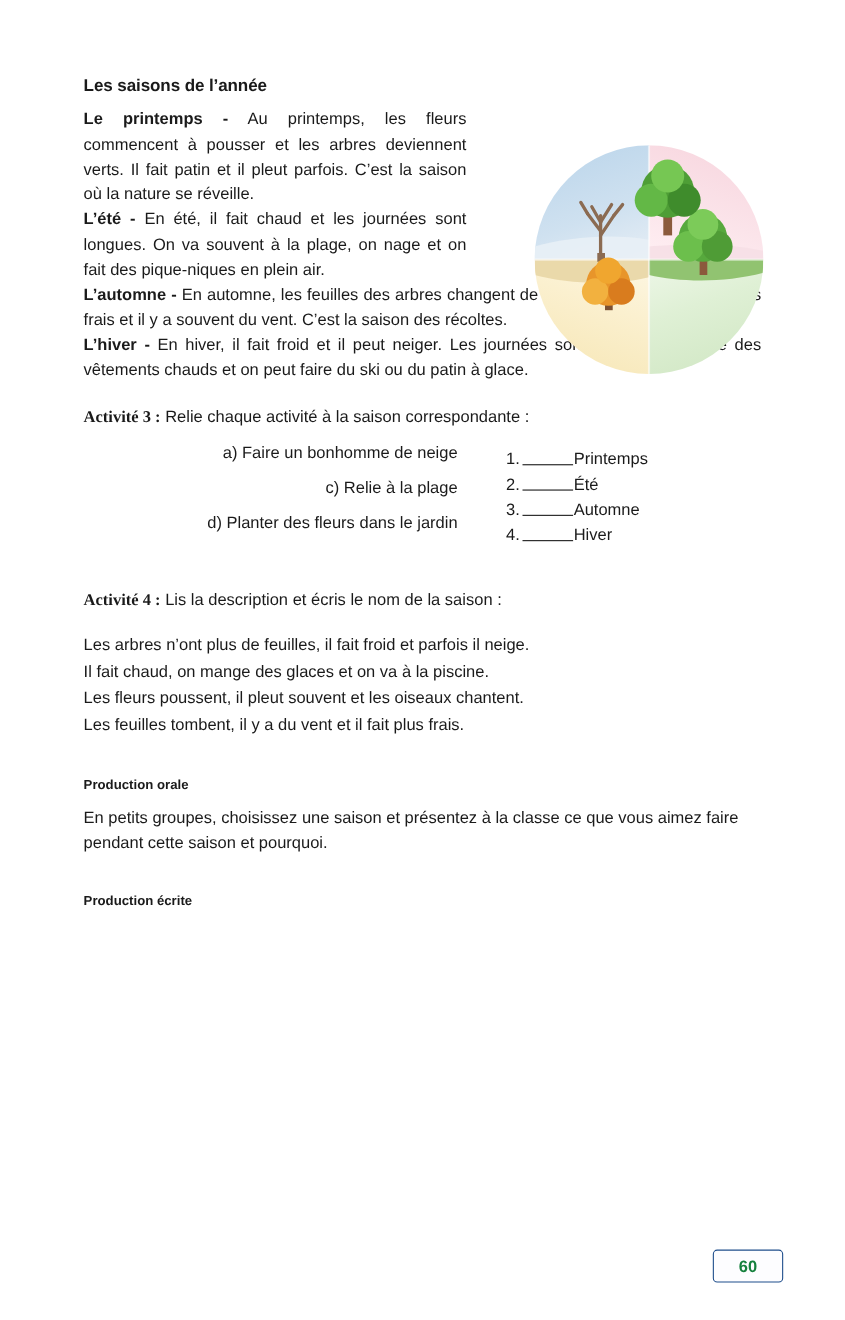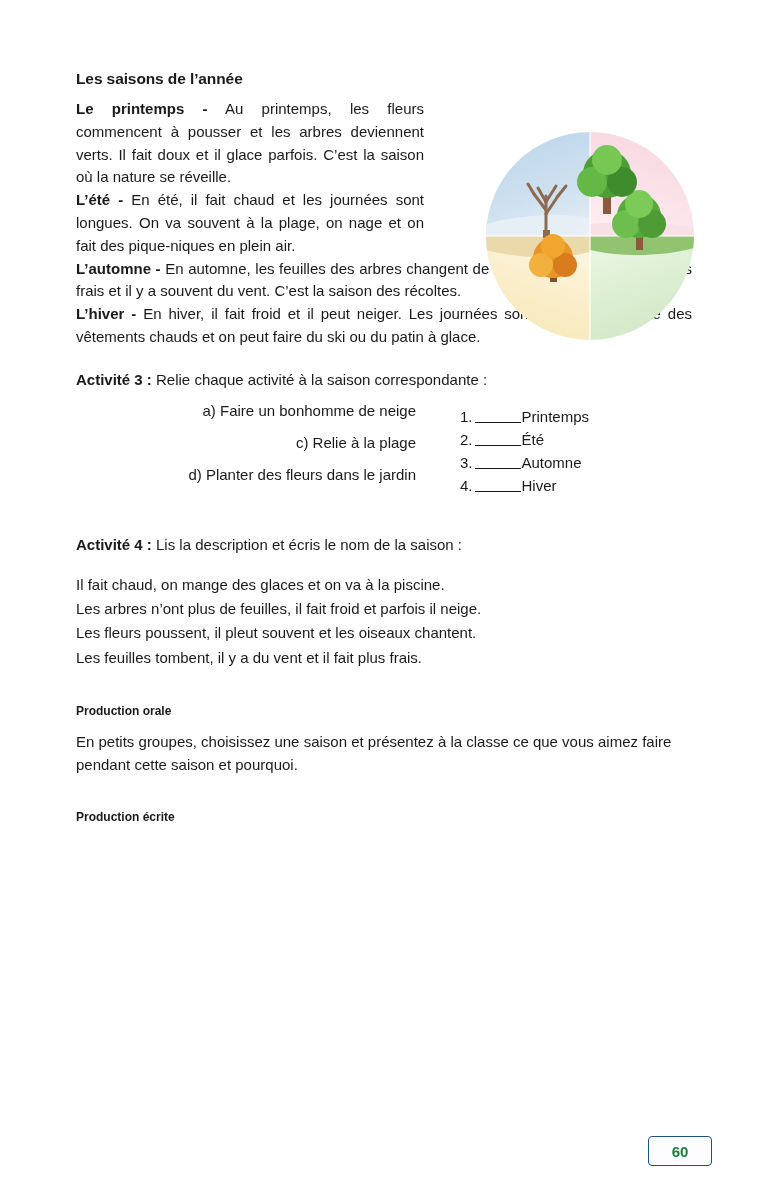--- a/index.html
+++ b/index.html
@@ -81,20 +81,21 @@
   .lead {
     font-weight: bold;
   }
 
   .activity {
     margin-top: 22px;
     font-size: 15px;
   }
   .activity-label {
     font-weight: bold;
+    font-family: Liberation Serif, serif;
   }
 
   .match-block {
     margin-top: 14px;
     position: relative;
     min-height: 112px;
   }
   .match-left {
     width: 340px;
     text-align: right;
@@ -216,21 +217,21 @@
               <circle cx="67" cy="126" r="20" fill="#e8952a"></circle>
               <circle cx="55" cy="133" r="12" fill="#f2b13f"></circle>
               <circle cx="79" cy="133" r="12" fill="#d97c1e"></circle>
               <circle cx="67" cy="114" r="12" fill="#f0a62f"></circle>
             </g>
           </svg>
         </div>
       </div>
 
       <div class="col-text">
-        <p class="para"><span class="lead">Le printemps -</span><span> Au printemps, les fleurs commencent à pousser et les arbres deviennent verts. Il fait doux et il glace parfois. C’est la saison où la nature se réveille.</span></p>
+        <p class="para"><span class="lead">Le printemps -</span><span> Au printemps, les fleurs commencent à pousser et les arbres deviennent verts. Il fait patin et il pleut parfois. C’est la saison où la nature se réveille.</span></p>
         <p class="para"><span class="lead">L’été -</span><span> En été, il fait chaud et les journées sont longues. On va souvent à la plage, on nage et on fait des pique-niques en plein air.</span></p>
       </div>
 
       <p class="para wide"><span class="lead">L’automne -</span><span> En automne, les feuilles des arbres changent de couleur et tombent. Il fait plus frais et il y a souvent du vent. C’est la saison des récoltes.</span></p>
       <p class="para wide"><span class="lead">L’hiver -</span><span> En hiver, il fait froid et il peut neiger. Les journées sont courtes. On porte des vêtements chauds et on peut faire du ski ou du patin à glace.</span></p>
     </div>
 
     <div class="activity">
       <span class="activity-label">Activité 3 :</span>
       <span>Relie chaque activité à la saison correspondante :</span>
@@ -249,22 +250,22 @@
         <div class="item"><span>4.</span><span class="blank"></span><span>Hiver</span></div>
       </div>
     </div>
 
     <div class="activity">
       <span class="activity-label">Activité 4 :</span>
       <span>Lis la description et écris le nom de la saison :</span>
     </div>
 
     <div class="lines-block">
+      <div class="line">Les arbres n’ont plus de feuilles, il fait froid et parfois il neige.</div>
       <div class="line">Il fait chaud, on mange des glaces et on va à la piscine.</div>
-      <div class="line">Les arbres n’ont plus de feuilles, il fait froid et parfois il neige.</div>
       <div class="line">Les fleurs poussent, il pleut souvent et les oiseaux chantent.</div>
       <div class="line">Les feuilles tombent, il y a du vent et il fait plus frais.</div>
     </div>
 
     <div class="prod-title">Production orale</div>
     <div class="prod-body">En petits groupes, choisissez une saison et présentez à la classe ce que vous aimez faire pendant cette saison et pourquoi.</div>
 
     <div class="prod-title">Production écrite</div>
 
   </div>

